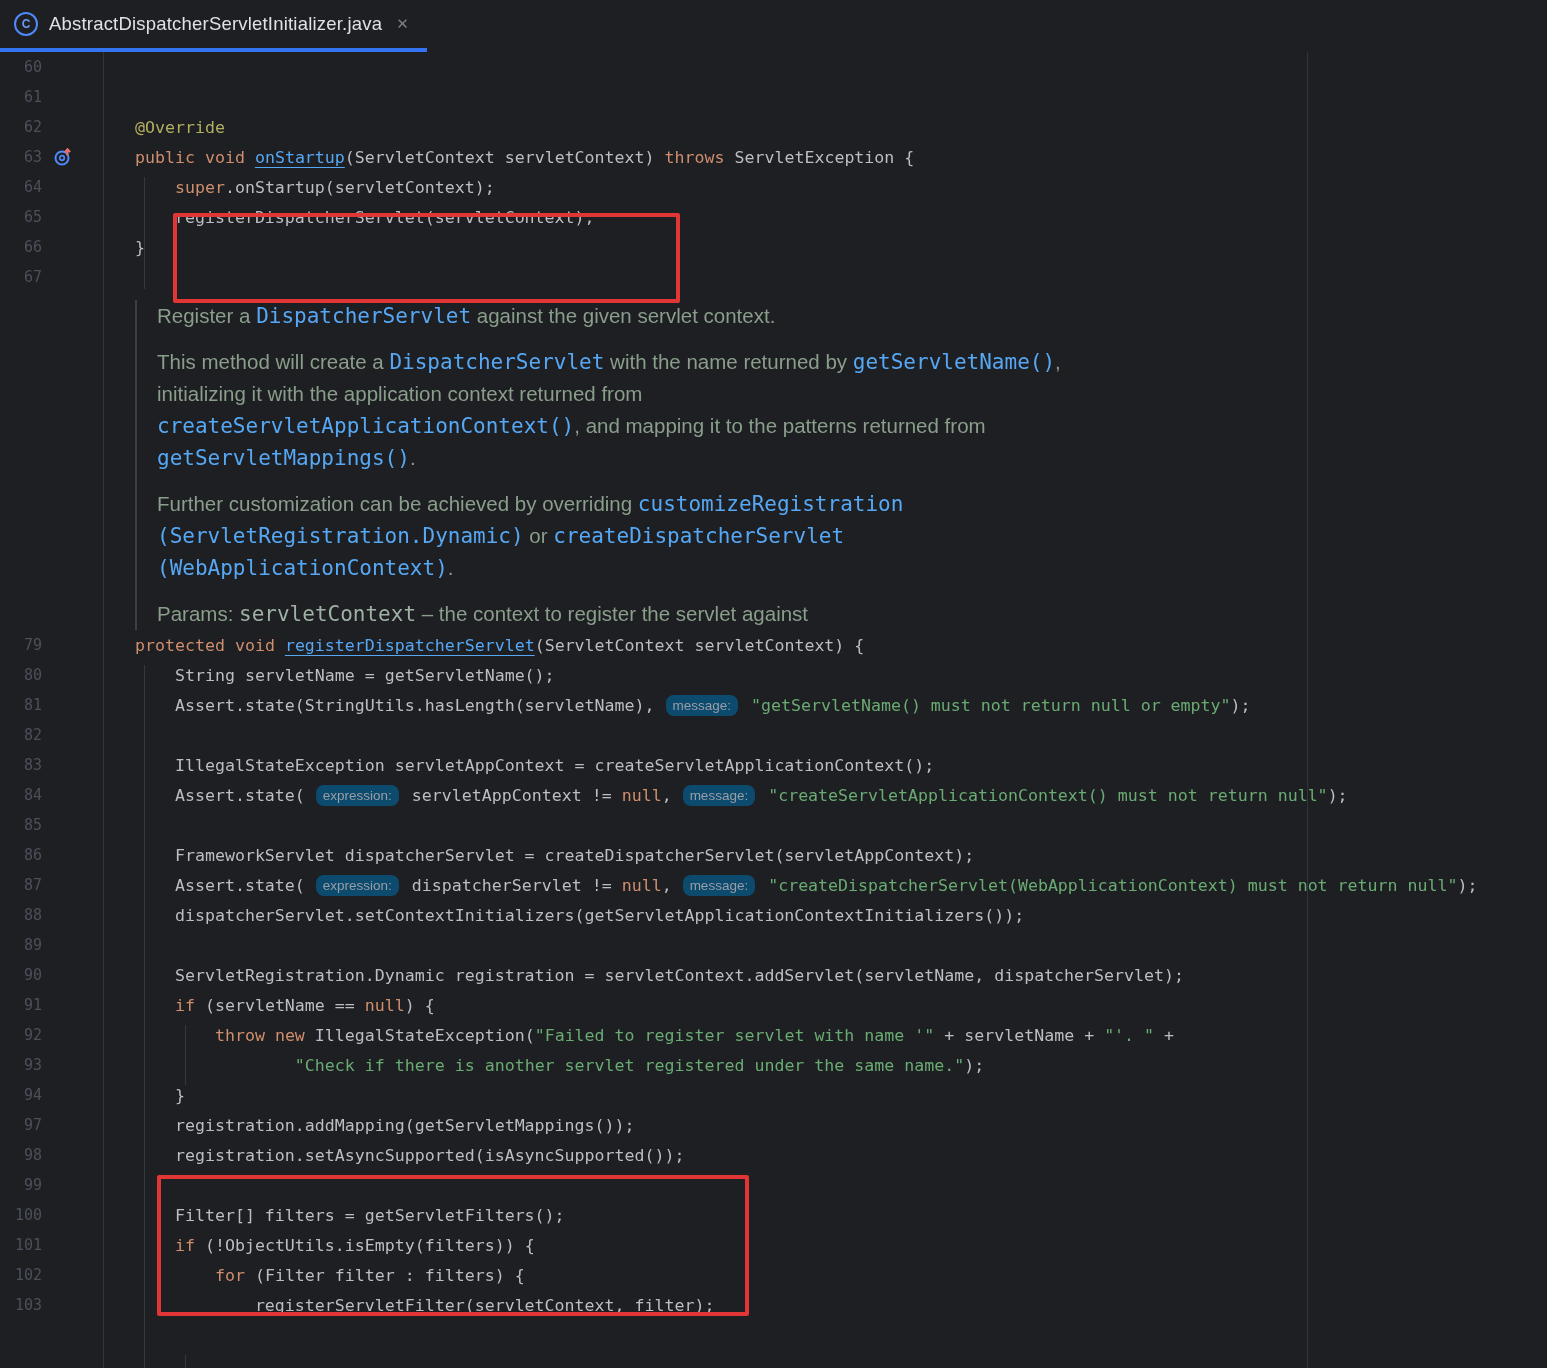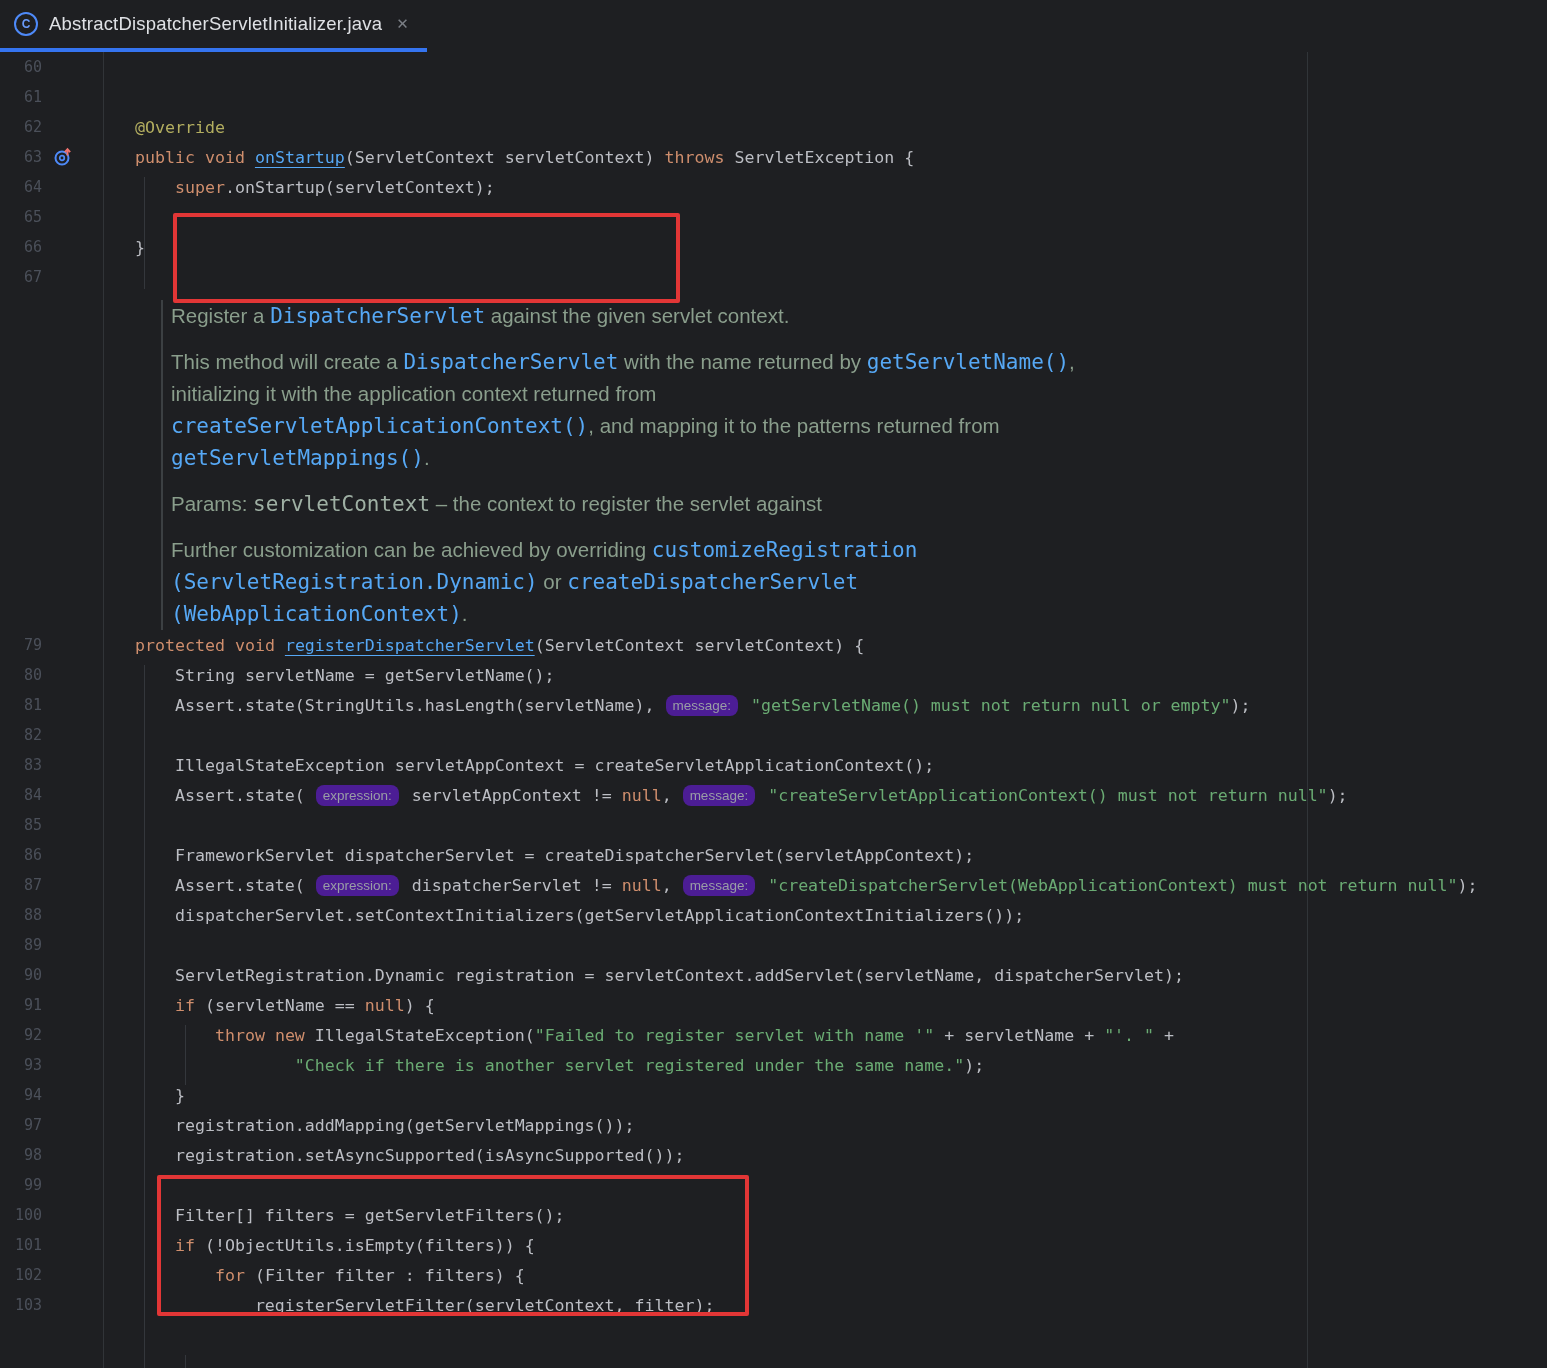--- a/index.html
+++ b/index.html
@@ -27,28 +27,28 @@
   .gut{width:103px;flex:none;display:flex;align-items:center;}
   .gut .num{width:42px;text-align:right;color:#4b505a;font-size:15px;}
   .gut svg{margin-left:11px;display:block;}
   .code{white-space:pre;font-size:16.6px;color:#bcbec4;padding-left:32px;}
 
   .t-k{color:#cf8e6d;}
   .t-m{color:#56a8f5;text-decoration:underline;text-underline-offset:4px;text-decoration-thickness:1px;}
   .t-a{color:#b3ae60;}
   .t-s{color:#6aab73;}
   .t-n{color:#2aacb8;}
-  .t-i{display:inline-block;background:#4c1d95;color:#9a9ea6;
+  .t-i{display:inline-block;background:#0c4a6e;color:#9a9ea6;
        font-family:"Liberation Sans",sans-serif;font-size:13.5px;line-height:17px;
        border-radius:8px;padding:2px 7px;margin:0 3px 0 1px;vertical-align:1px;}
 
   
   .docblock{height:338px;display:flex;position:relative;z-index:1;box-sizing:border-box;padding-top:8px;}
   .doc-gut{width:103px;flex:none;}
-  .doc-content{margin-left:58px;border-left:2px solid #3c4043;padding-left:8px;width:905px;
+  .doc-content{margin-left:32px;border-left:2px solid #3c4043;padding-left:20px;width:905px;
        font-family:"Liberation Sans",sans-serif;color:#8a9e8c;font-size:20.5px;line-height:32px;}
   .doc-content p{margin:0 0 14px 0;}
   .d-c{font-family:"DejaVu Sans Mono","Liberation Mono",monospace;color:#56a8f5;font-size:21px;}
   .d-m{font-family:"DejaVu Sans Mono","Liberation Mono",monospace;color:#9fb0a4;font-size:21px;}
 
   
   .redbox{position:absolute;border:4px solid #e23636;border-radius:2px;z-index:5;pointer-events:none;}
   .box1{left:173px;top:161px;width:499px;height:82px;}
   .box2{left:157px;top:1123px;width:584px;height:133px;}
 </style>
@@ -108,40 +108,41 @@
         <div class="row">
           <div class="gut">
             <span class="num">64</span>
           </div>
           <div class="code"><span>    </span><span class="t-k">super</span><span>.onStartup(servletContext);</span></div>
         </div>
         <div class="row">
           <div class="gut">
             <span class="num">65</span>
           </div>
+          <div class="code"><span>    registerDispatcherServlet(servletContext);</span></div>
         </div>
         <div class="row">
           <div class="gut">
             <span class="num">66</span>
           </div>
           <div class="code"><span>}</span></div>
         </div>
         <div class="row">
           <div class="gut">
             <span class="num">67</span>
           </div>
           <div class="code"></div>
         </div>
         <div class="docblock">
           <div class="doc-gut"></div>
           <div class="doc-content">
             <p><span>Register a </span><span class="d-c">DispatcherServlet</span><span> against the given servlet context.</span></p>
             <p><span>This method will create a </span><span class="d-c">DispatcherServlet</span><span> with the name returned by </span><span class="d-c">getServletName()</span><span>, initializing it with the application context returned from </span><span class="d-c">createServletApplicationContext()</span><span>, and mapping it to the patterns returned from </span><span class="d-c">getServletMappings()</span><span>.</span></p>
+            <p><span>Further customization can be achieved by overriding </span><span class="d-c">customizeRegistration (ServletRegistration.Dynamic)</span><span> or </span><span class="d-c">createDispatcherServlet (WebApplicationContext)</span><span>.</span></p>
             <p><span>Params: </span><span class="d-m">servletContext</span><span> – the context to register the servlet against</span></p>
-            <p><span>Further customization can be achieved by overriding </span><span class="d-c">customizeRegistration (ServletRegistration.Dynamic)</span><span> or </span><span class="d-c">createDispatcherServlet (WebApplicationContext)</span><span>.</span></p>
           </div>
         </div>
         <div class="row">
           <div class="gut">
             <span class="num">79</span>
           </div>
           <div class="code"><span class="t-k">protected</span><span> </span><span class="t-k">void</span><span> </span><span class="t-m">registerDispatcherServlet</span><span>(ServletContext servletContext) {</span></div>
         </div>
         <div class="row">
           <div class="gut">

